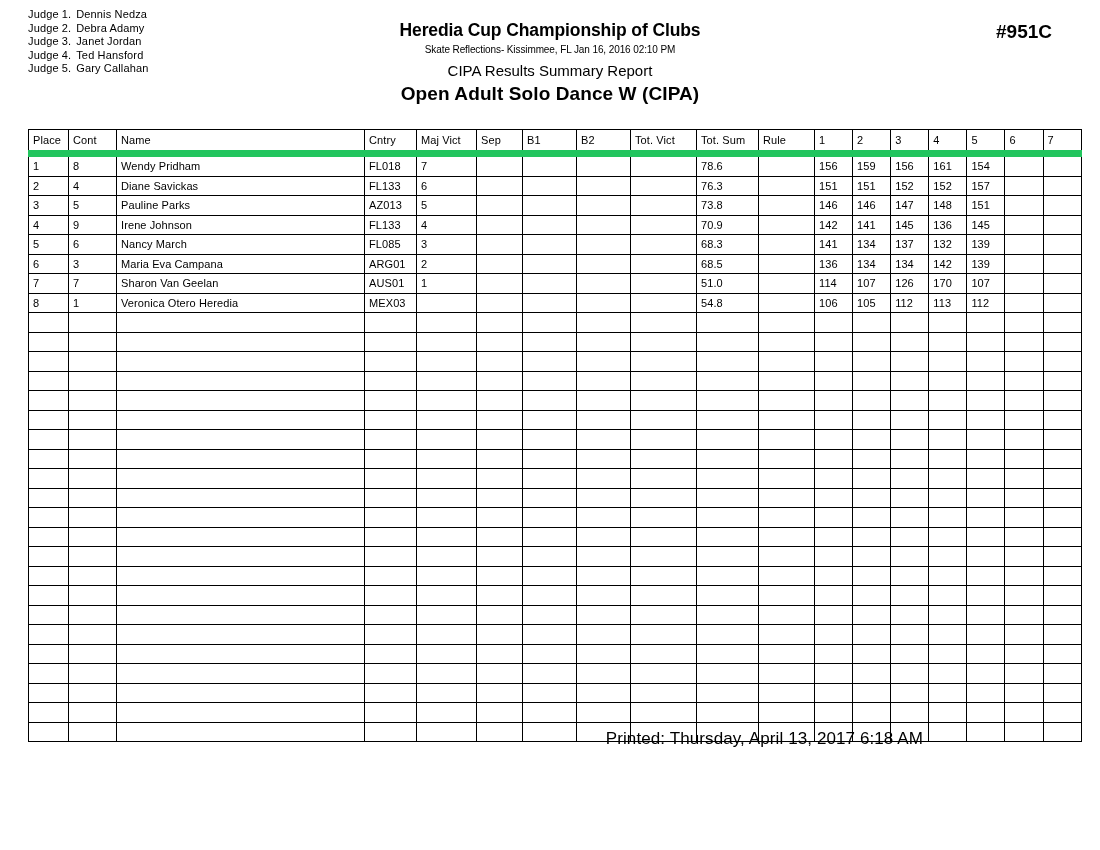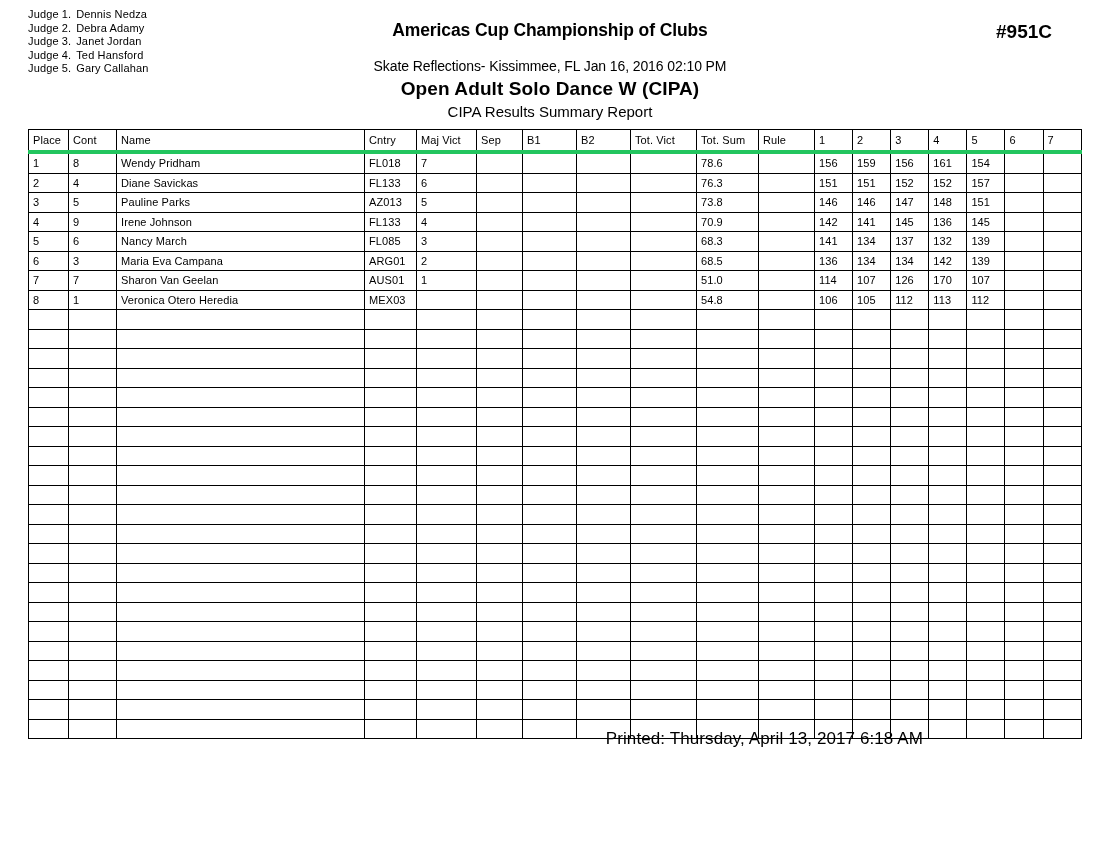--- a/index.html
+++ b/index.html
@@ -38,24 +38,24 @@
     width: 600px;
     text-align: center;
   }
   #event-series-title {
     font-size: 17.5px;
     font-weight: bold;
     line-height: 21px;
     letter-spacing: -0.1px;
   }
   #venue-line {
-    font-size: 14px;
+    font-size: 10px;
     line-height: 18px;
     letter-spacing: -0.1px;
-    margin-top: 16px;
+    margin-top: 0;
   }
   #event-title {
     font-size: 19px;
     font-weight: bold;
     line-height: 23px;
     letter-spacing: 0.1px;
     margin-top: 2px;
   }
   #report-subtitle {
     font-size: 15px;
@@ -108,21 +108,21 @@
     font-weight: normal;
     text-align: left;
     overflow: hidden;
     white-space: nowrap;
     letter-spacing: 0.1px;
     box-sizing: border-box;
   }
   table#results-table thead th {
     height: 20px;
     line-height: 20px;
-    border-bottom: 4px solid #22c55e;
+    border-bottom: 7px solid #22c55e;
   }
   
   td.c, th.c { text-align: center; padding-left: 0; }
 
   
   col.col-place  { width: 40px; }
   col.col-cont   { width: 48px; }
   col.col-name   { width: 248px; }
   col.col-cntry  { width: 52px; }
   col.col-majvict{ width: 60px; }
@@ -152,24 +152,24 @@
 
 <div id="judges-panel">
     <div class="judge-line"><span class="judge-word">Judge</span><span class="judge-num">1.</span><span>Dennis Nedza</span></div>
     <div class="judge-line"><span class="judge-word">Judge</span><span class="judge-num">2.</span><span>Debra Adamy</span></div>
     <div class="judge-line"><span class="judge-word">Judge</span><span class="judge-num">3.</span><span>Janet Jordan</span></div>
     <div class="judge-line"><span class="judge-word">Judge</span><span class="judge-num">4.</span><span>Ted Hansford</span></div>
     <div class="judge-line"><span class="judge-word">Judge</span><span class="judge-num">5.</span><span>Gary Callahan</span></div>
   </div>
 
 <div id="report-header">
-  <div id="event-series-title">Americas Cup Championship of Clubs</div>
+  <div id="event-series-title">Heredia Cup Championship of Clubs</div>
   <div id="venue-line">Skate Reflections- Kissimmee, FL  Jan 16, 2016  02:10 PM</div>
+  <div id="report-subtitle">CIPA Results Summary Report</div>
   <div id="event-title">Open Adult Solo Dance W (CIPA)</div>
-  <div id="report-subtitle">CIPA Results Summary Report</div>
 </div>
 
 <div id="event-meta">
   <div id="event-number">#951C</div>
 </div>
 
 <div id="results-table-wrap">
   <table id="results-table">
     <colgroup id="results-colgroup">
       <col class="col-place">

